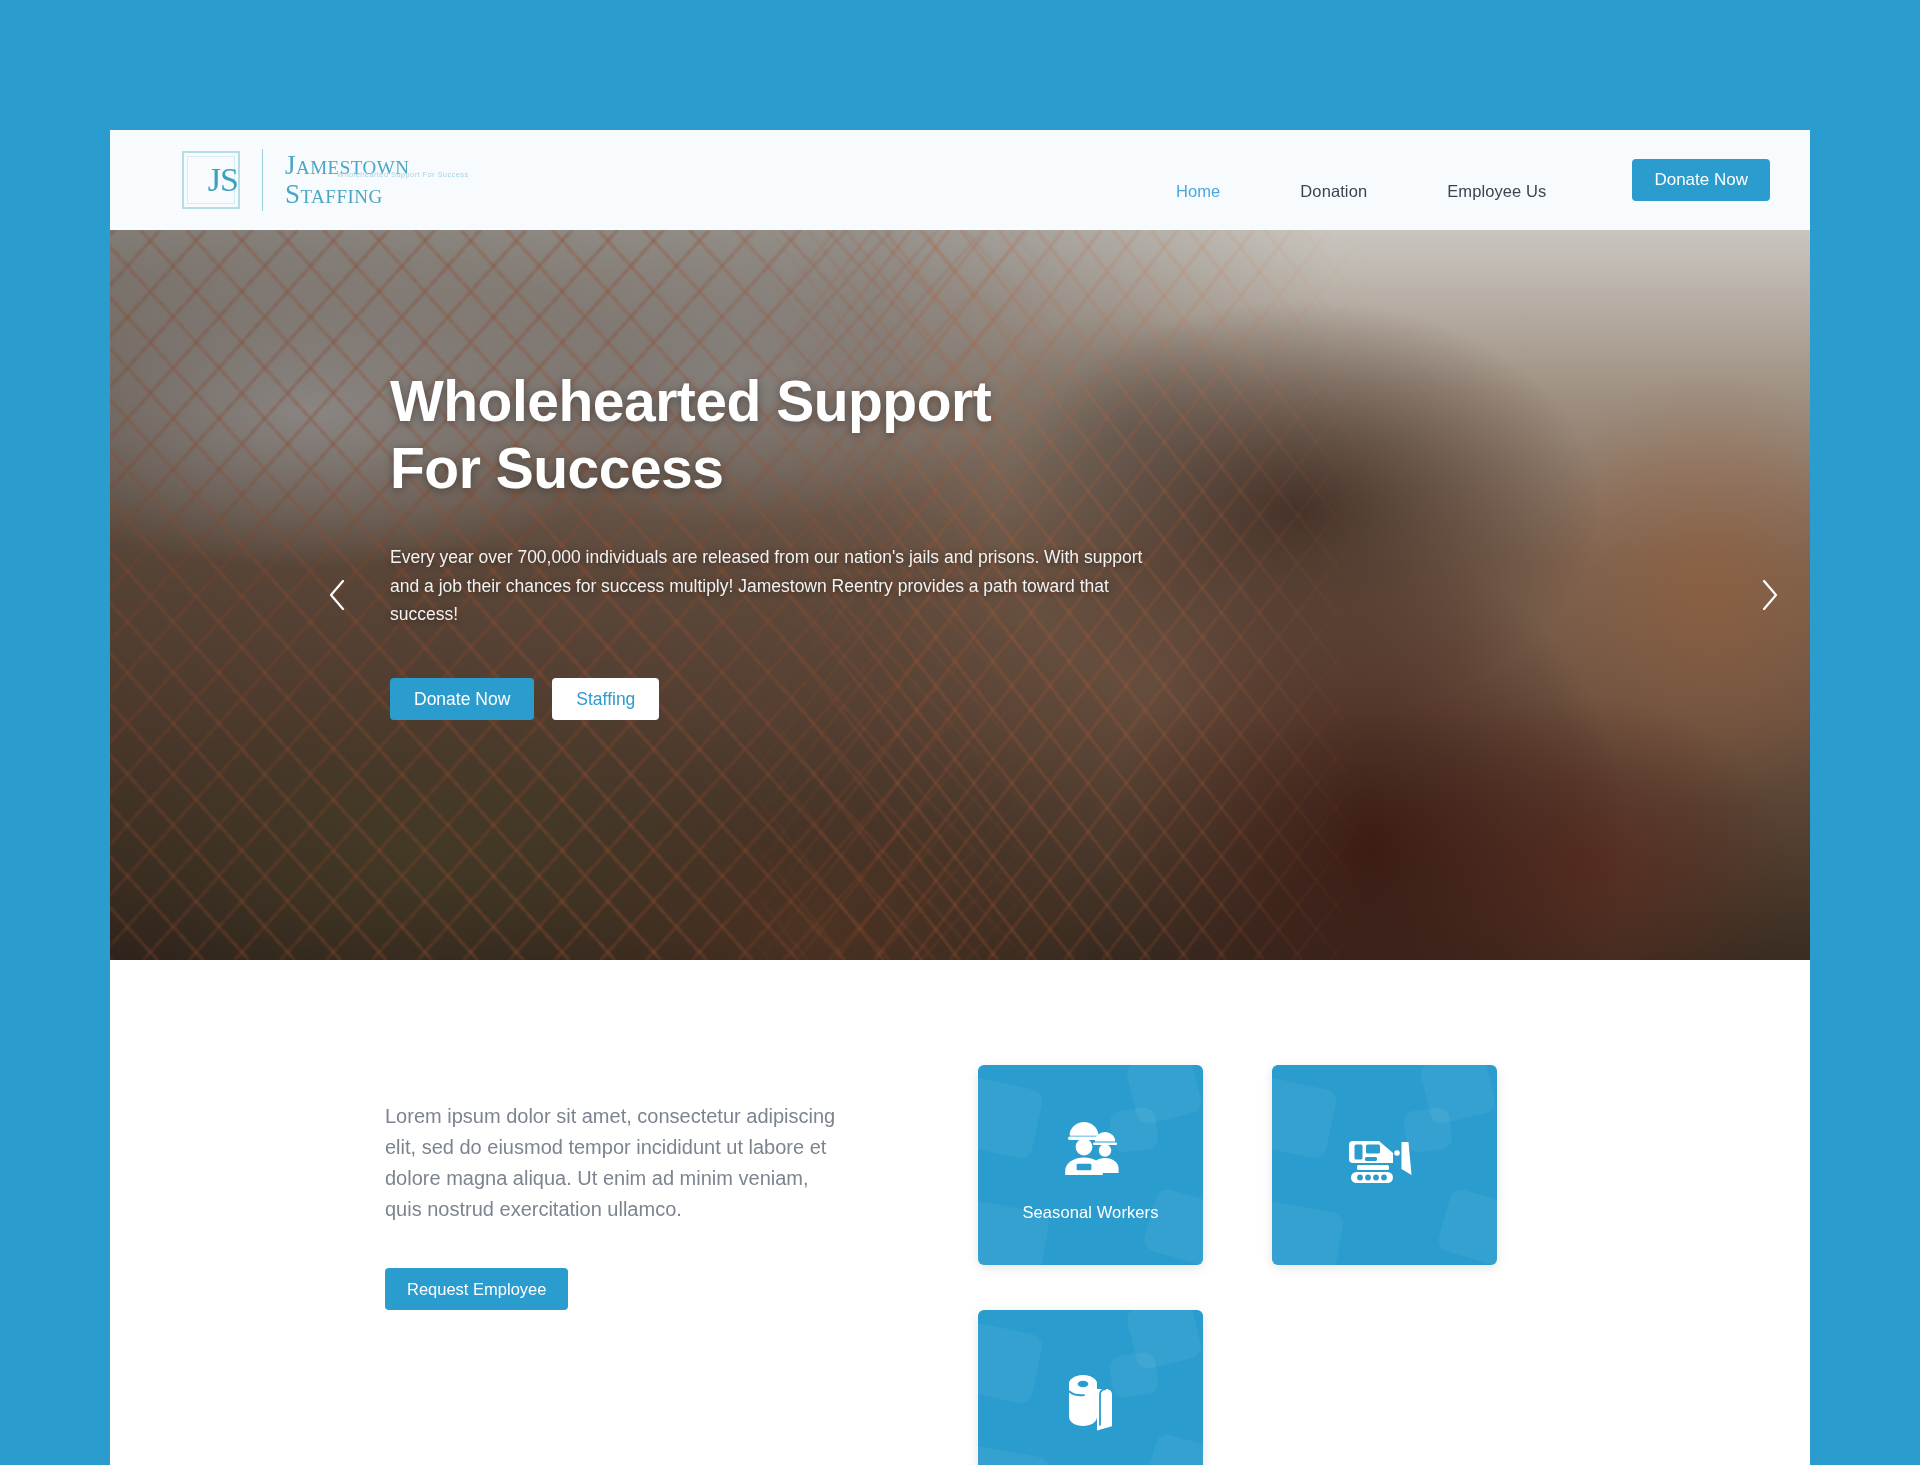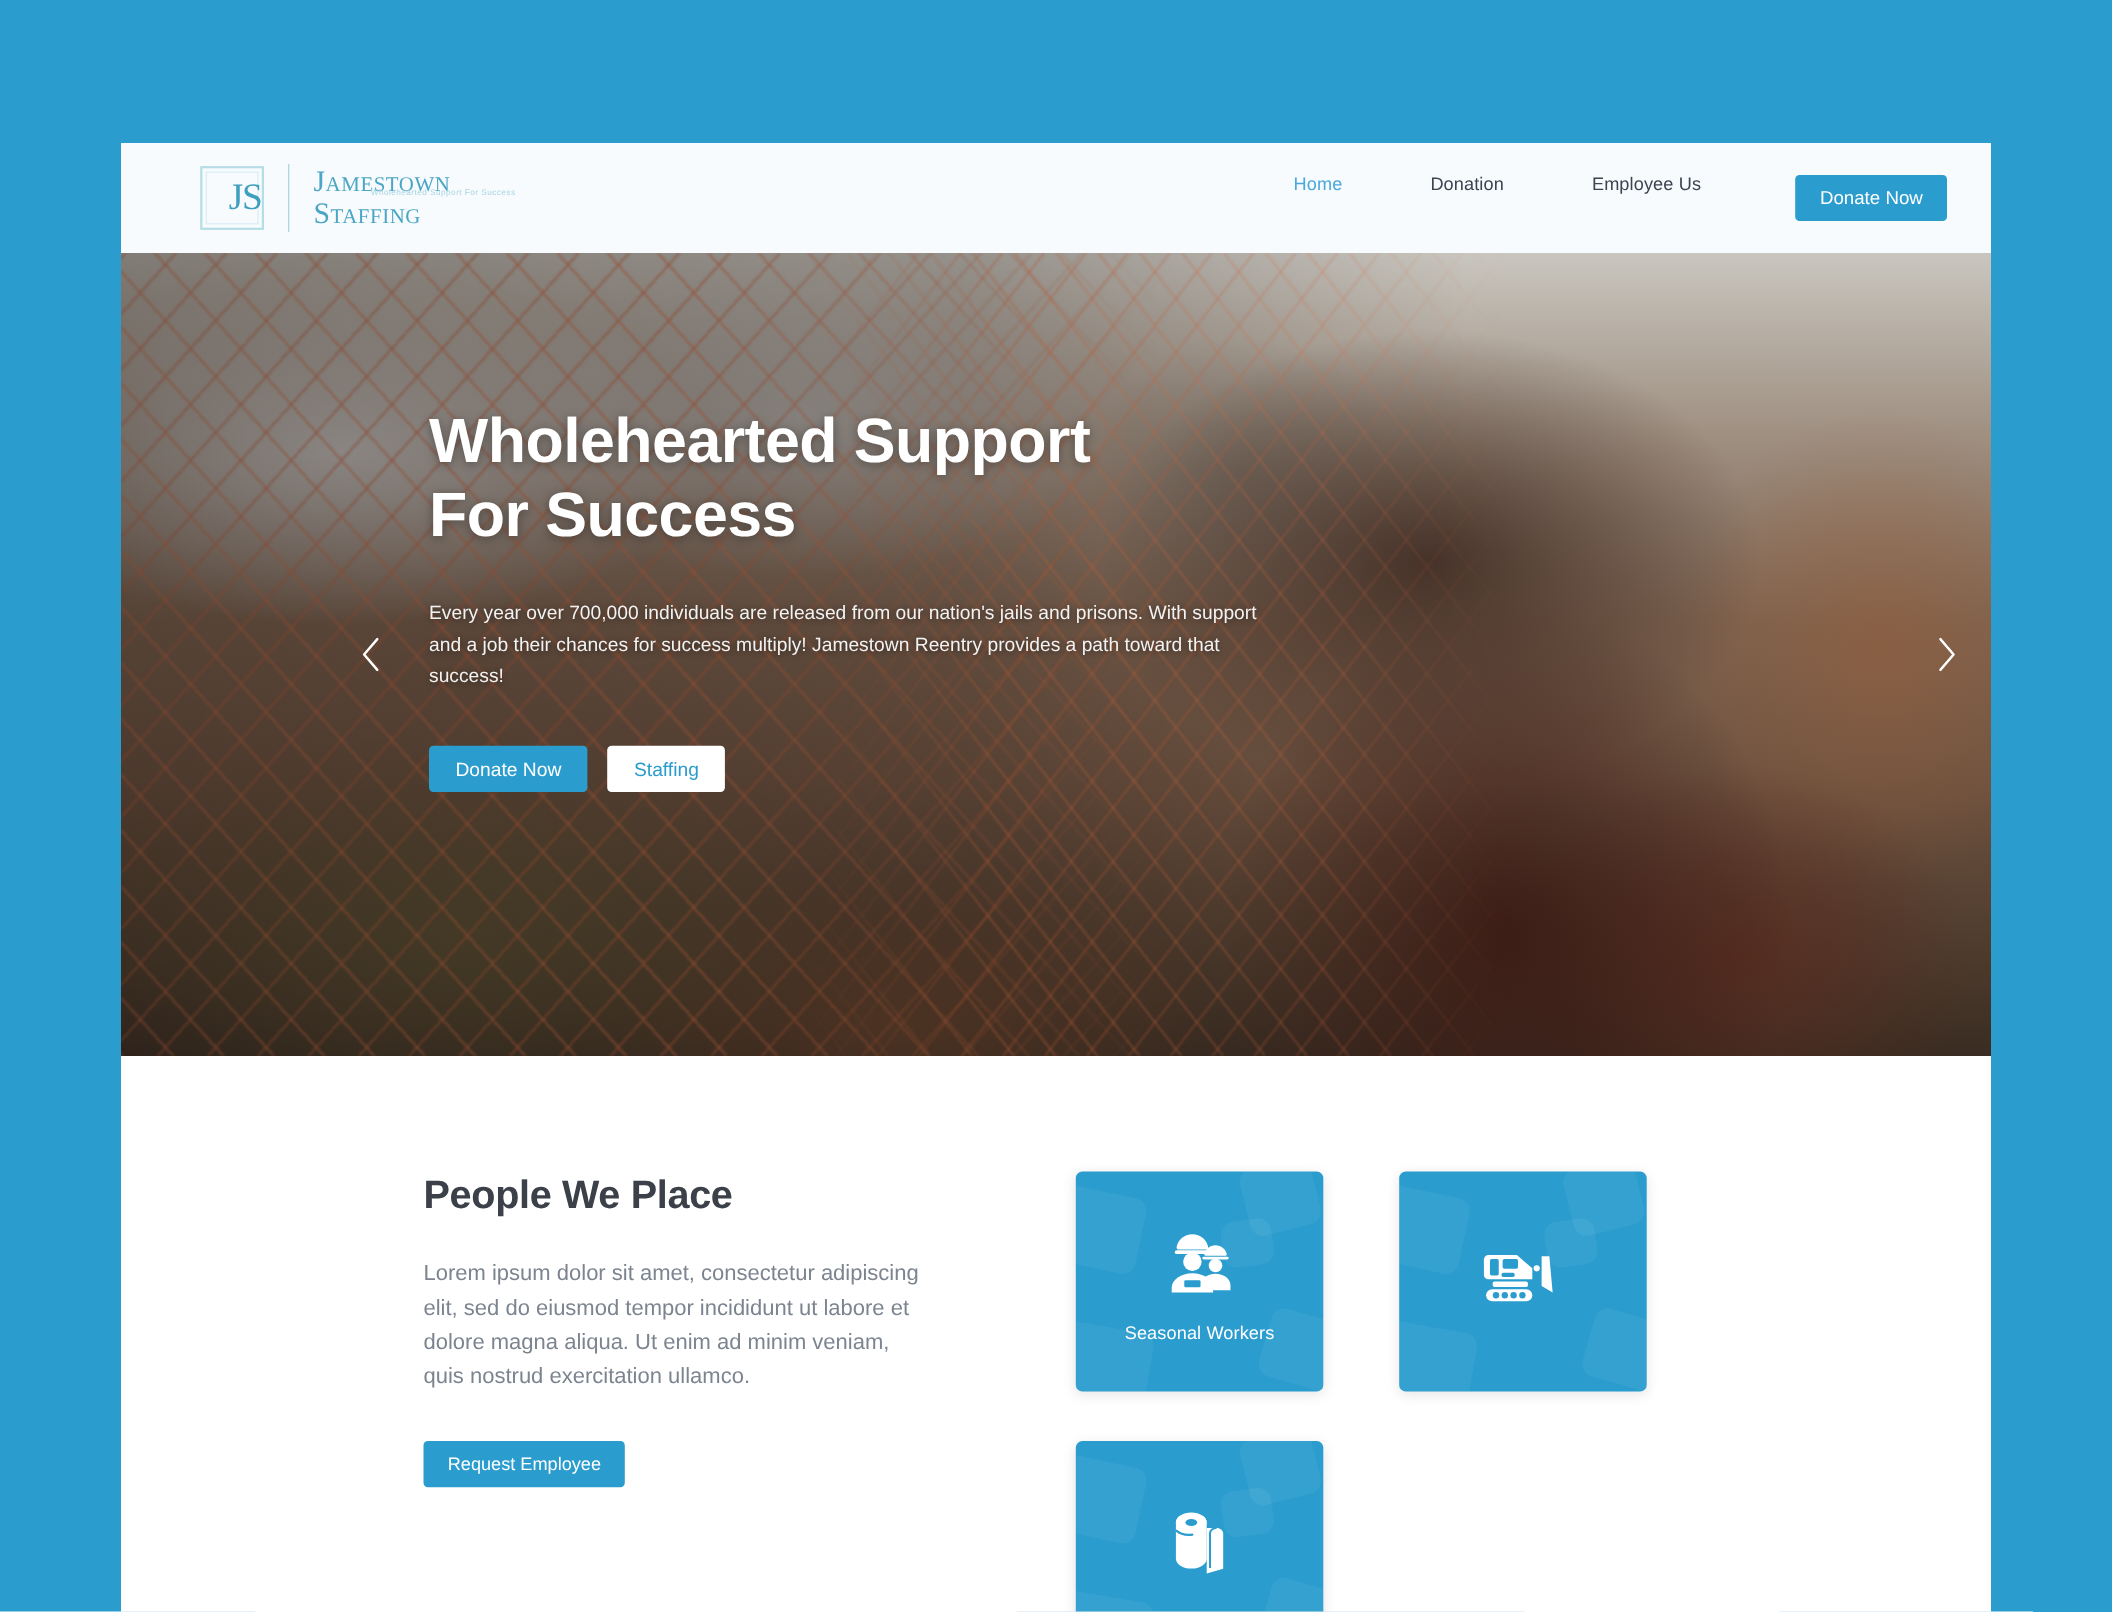--- a/index.html
+++ b/index.html
@@ -63,21 +63,21 @@
   .logo-tag {
     position:absolute;
     left:52px; top:19px;
     font-size:7.5px;
     color:#a9d4e2;
     letter-spacing:.4px;
     white-space:nowrap;
     font-family:"Liberation Sans", sans-serif;
   }
 
-  #nav { margin-left:auto; display:flex; align-items:flex-start; gap:0; }
+  #nav { margin-left:auto; display:flex; align-items:flex-end; gap:0; }
   .nav-item {
     font-size:16.5px;
     color:#3d4450;
     padding:0 40px;
     cursor:pointer;
     letter-spacing:.1px;
   }
   .nav-item.active { color:#4aa8dd; }
   .btn {
     display:inline-flex; align-items:center; justify-content:center;
@@ -306,21 +306,20 @@
       <div id="hero-actions">
         <button class="btn" id="hero-donate">Donate Now</button>
         <button class="btn" id="hero-staffing">Staffing</button>
       </div>
     </div>
   </section>
 
   <section id="people">
 
     <div id="people-left">
-      <h2 id="people-title">People We Place</h2>
       <p id="people-body">Lorem ipsum dolor sit amet, consectetur adipiscing elit, sed do eiusmod tempor incididunt ut labore et dolore magna aliqua. Ut enim ad minim veniam, quis nostrud exercitation ullamco.</p>
       <button class="btn" id="people-cta">Request Employee</button>
     </div>
 
     <div id="cards">
 
       <div class="card">
         <span class="deco d1"></span>
         <span class="deco d2"></span>
         <span class="deco d3"></span>

